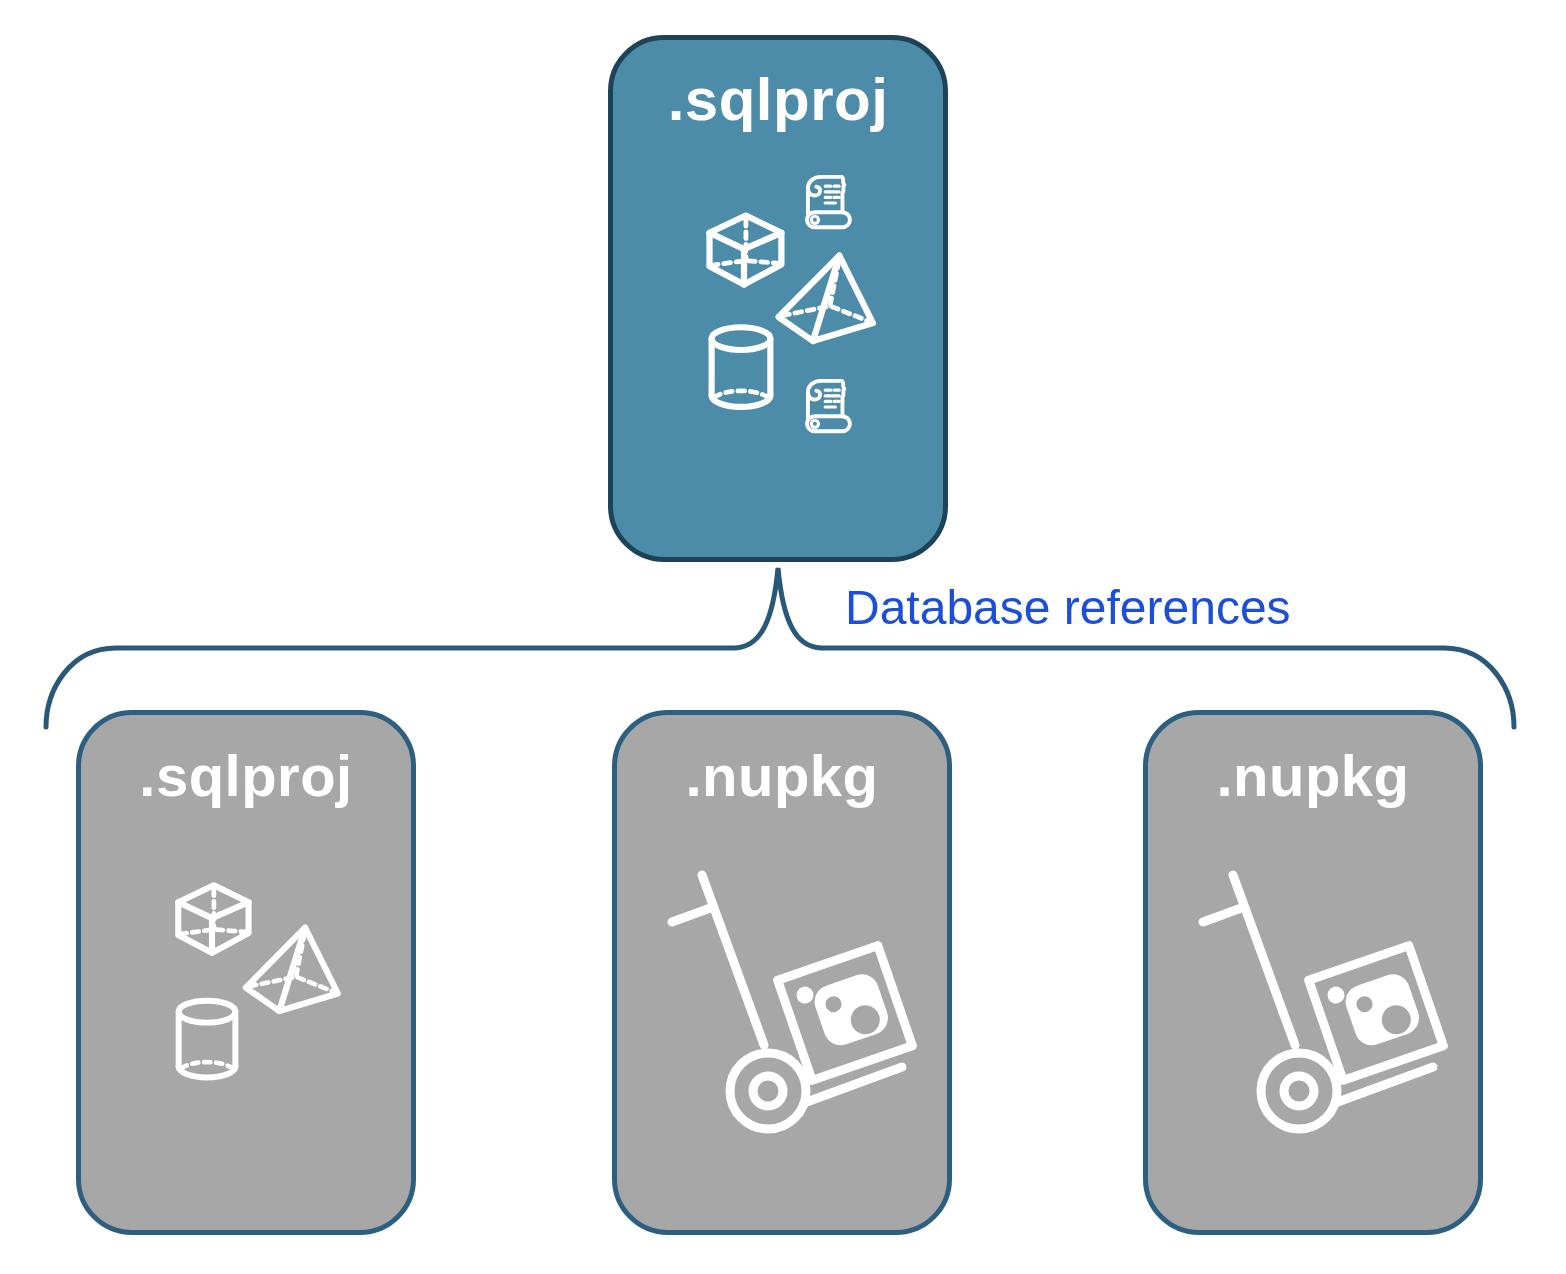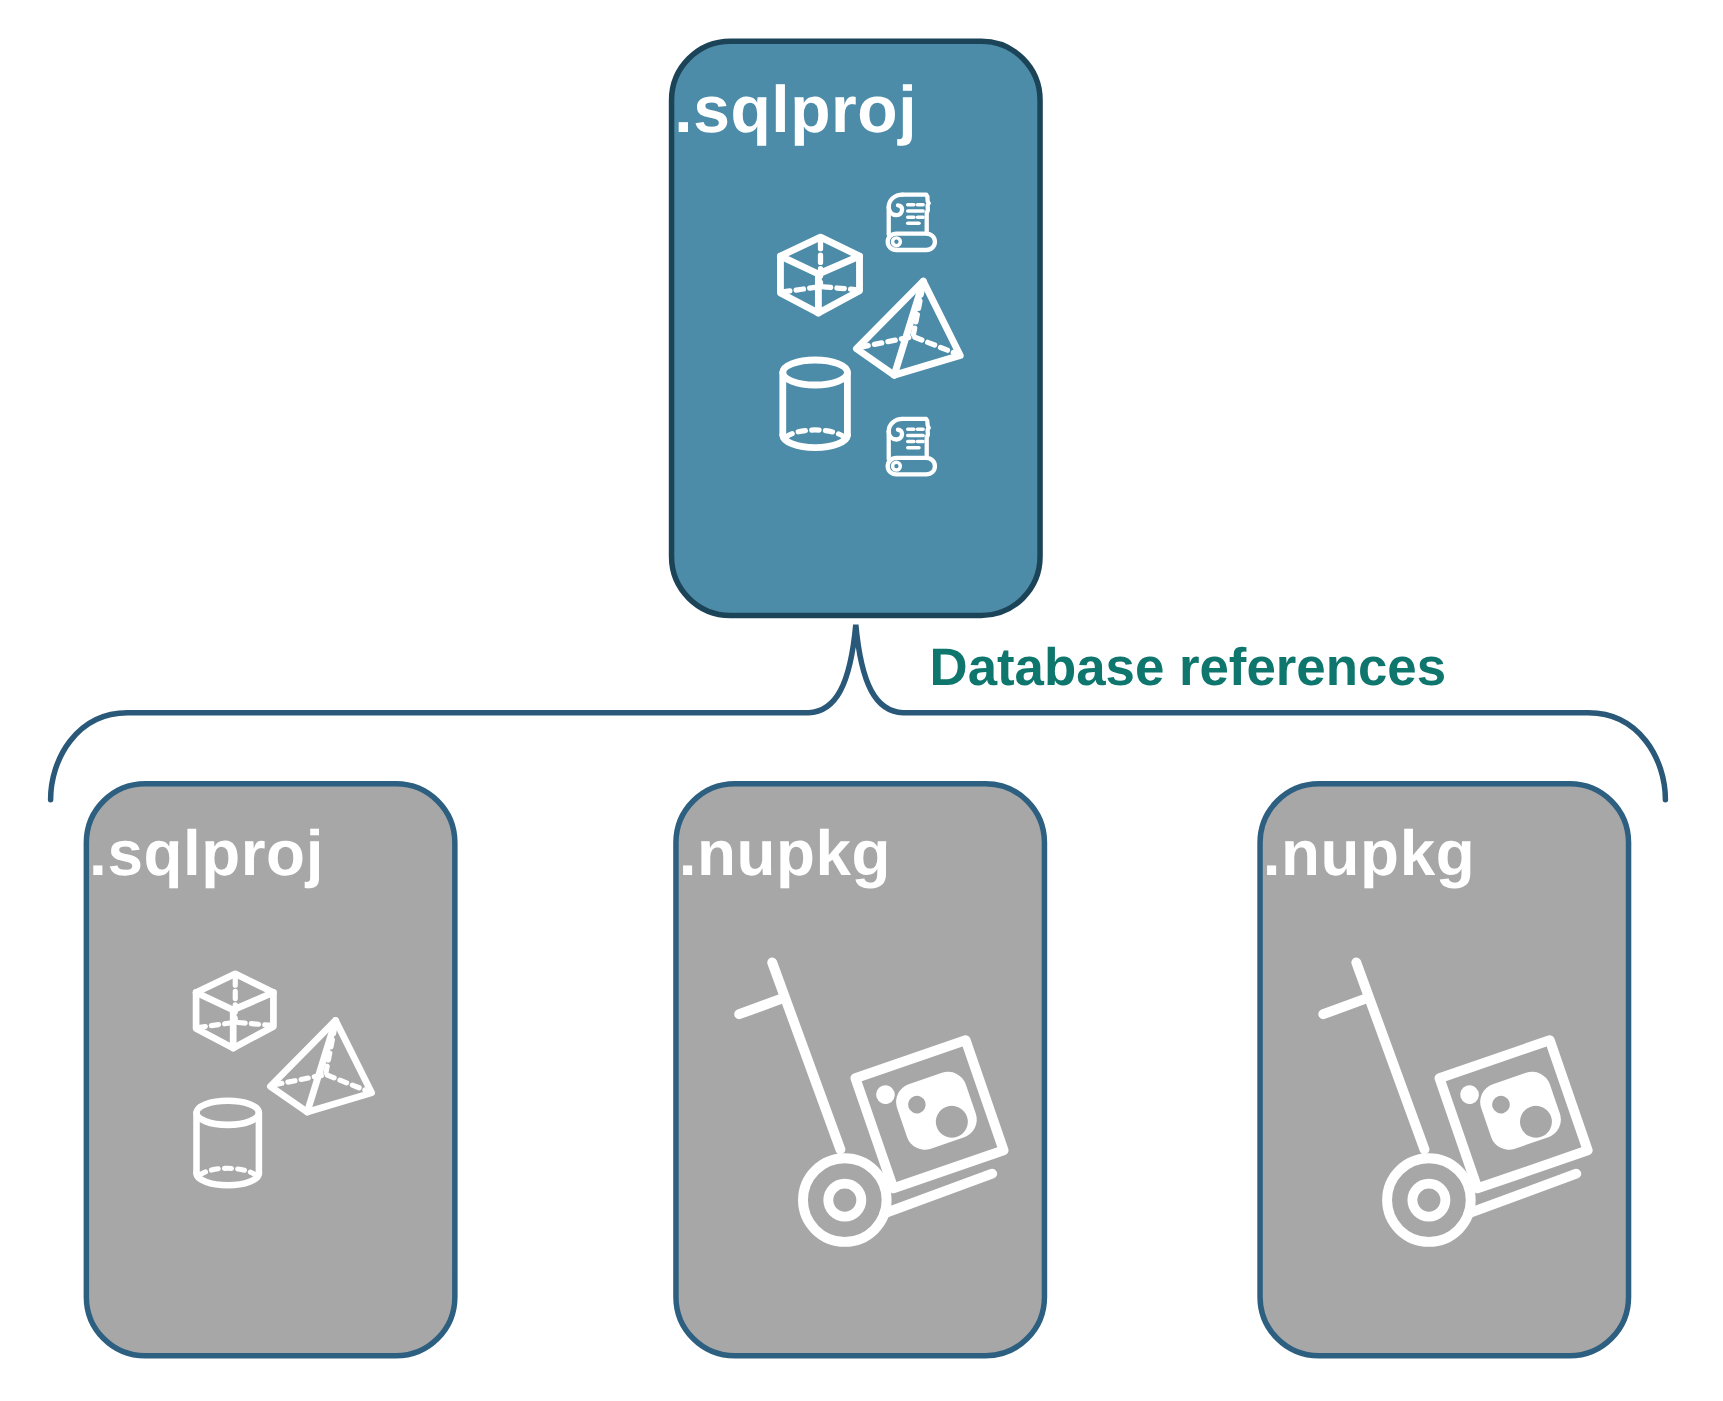--- a/index.html
+++ b/index.html
@@ -6,28 +6,28 @@
   body{font-family:"Liberation Sans", sans-serif;}
   .canvas{position:relative;width:1566px;height:1274px;background:#FFFFFF;overflow:hidden;}
 
   .box{position:absolute;box-sizing:border-box;border-radius:56px;}
   .box-root{left:608px;top:35px;width:340px;height:527px;background:#4D8CA8;border:5px solid #1C4458;}
   .box-child{width:340px;height:525px;top:710px;background:#A7A7A7;border:5px solid #2D5F80;}
   .box-child-1{left:76px;}
   .box-child-2{left:612px;}
   .box-child-3{left:1143px;}
 
-  .box-title{display:block;margin-top:30px;font-weight:700;color:#FFFFFF;font-size:60px;line-height:1;letter-spacing:0.5px;}
+  .box-title{display:block;margin-top:30px;text-align:center;font-weight:700;color:#FFFFFF;font-size:60px;line-height:1;letter-spacing:0.5px;}
   .box-child .box-title{font-size:58px;margin-top:32px;}
 
   .icon{position:absolute;}
   .icon svg{display:block;overflow:visible;}
 
   .brace-layer{position:absolute;left:0;top:540px;width:1566px;height:210px;}
-  .connector-label{position:absolute;left:845px;top:584px;font-size:48px;font-weight:700;color:#0f766e;white-space:nowrap;line-height:1;}
+  .connector-label{position:absolute;left:845px;top:584px;font-size:48px;font-weight:400;color:#1d4ed8;white-space:nowrap;line-height:1;}
 </style>
 </head>
 <body>
 
 <div class="canvas">
 
   <svg class="brace-layer" width="1566" height="210" viewBox="0 0 1566 210">
     <path d="M46,187 C46,150 70,108 116,108 L735,108 C760,107 773,82 778,28 C783,82 796,107 821,108 L1444,108 C1490,108 1514,150 1514,187" fill="none" stroke="#2A5878" stroke-width="5" stroke-linecap="round"></path>
   </svg>
 

